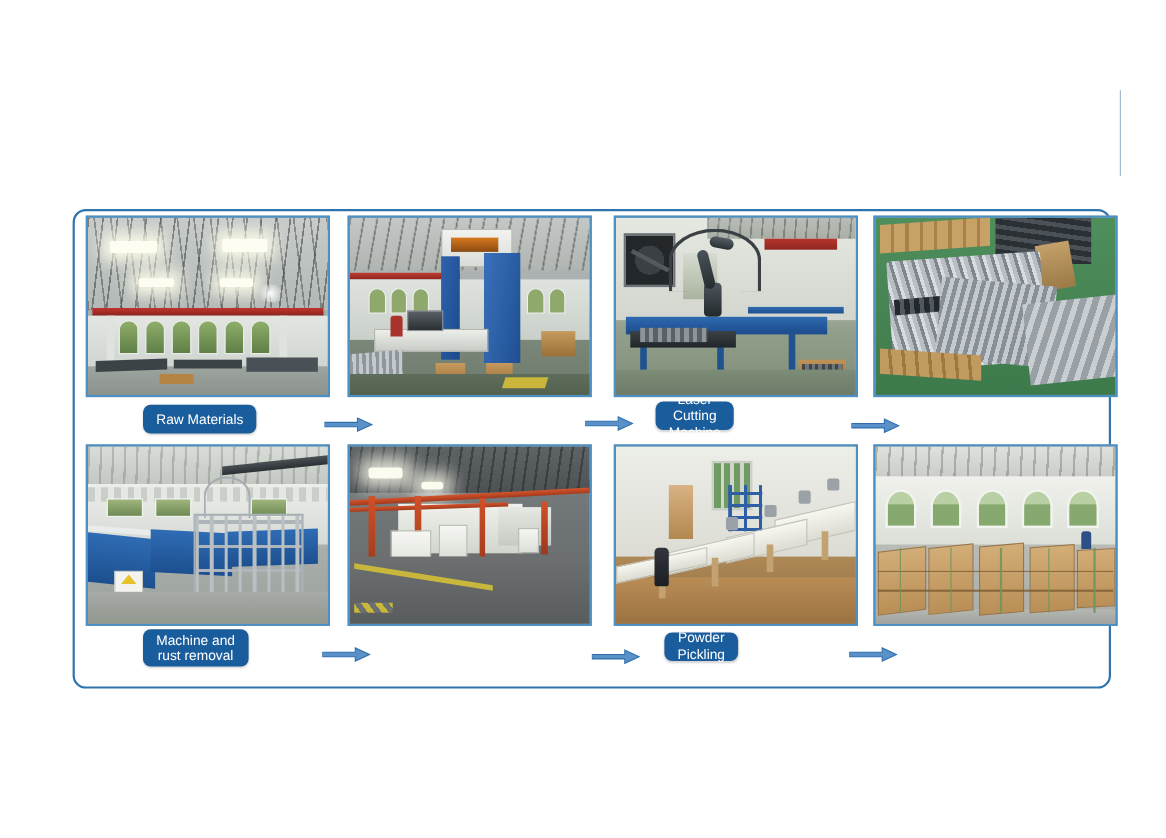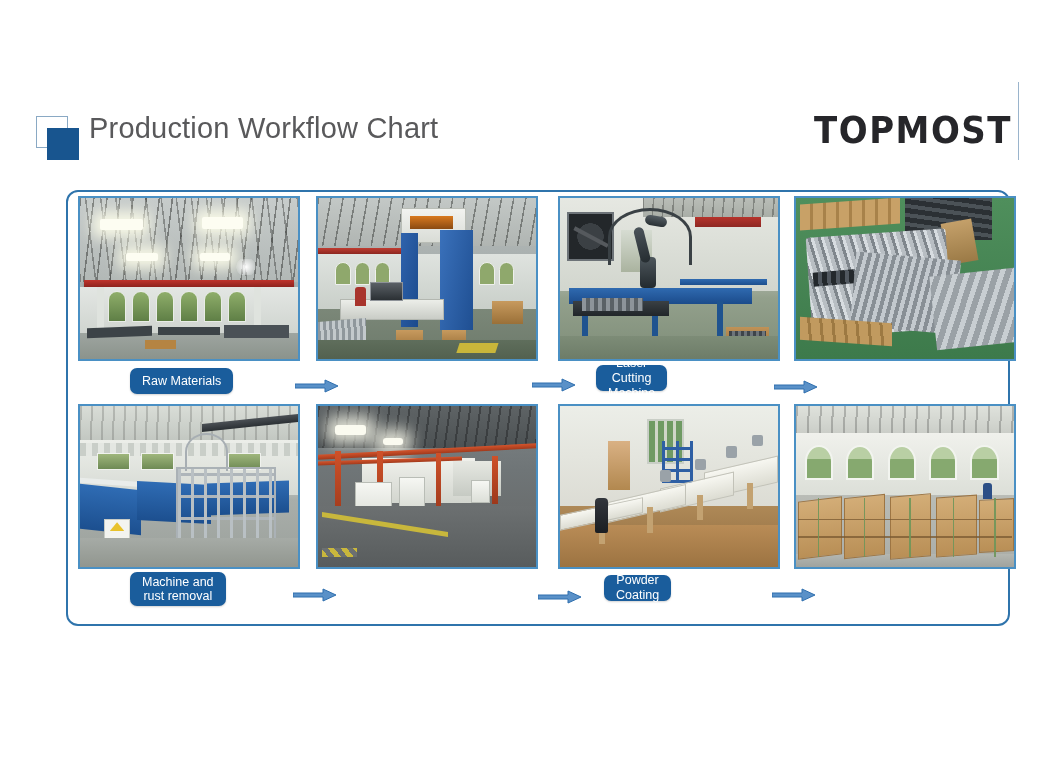--- a/index.html
+++ b/index.html
@@ -354,28 +354,20 @@
   .sc-pack .worker{position:absolute;left:86%;top:48%;width:4%;height:10%;
     background:#2c4f86;border-radius:3px 3px 0 0;}
   .sc-pack .floor{position:absolute;left:0;top:92%;width:100%;height:8%;
     background:linear-gradient(#b4b7b2,#a0a39e);}
 </style>
 </head>
 <body>
 
 <div class="page">
 
-  <div class="header">
-    <div class="logo-mark">
-      <div class="sq-outline"></div>
-      <div class="sq-solid"></div>
-    </div>
-    <div class="page-title">Production Workflow Chart</div>
-    <div class="brand">TOPMOST</div>
-  </div>
   <div class="brand-rule"></div>
 
   <div class="panel">
 
     <div class="row row-1">
 
       <div class="cell c0">
         <div class="photo">
           <div class="scene sc-raw">
             <div class="roof"></div>
@@ -543,21 +535,21 @@
             <div class="post pp3"></div>
               <div class="post pp4"></div>
             <div class="hung h1"></div>
               <div class="hung h2"></div>
               <div class="hung h3"></div>
             <div class="floor"></div>
             <div class="yline"></div>
               <div class="ystripe"></div>
           </div>
         </div>
-        <div class="chip chip-5">Powder Coating</div>
+        <div class="chip chip-5">Powder Pickling</div>
       </div>
 
       <div class="arrow arr-r2-b">
         <svg viewBox="0 0 44 14">
             <path d="M0 5 H30 V1 L43 7 L30 13 V9 H0 Z" fill="#5a91c8" stroke="#2f6fae" stroke-width="1"></path>
           </svg>
       </div>
 
       <div class="cell c2">
         <div class="photo">

